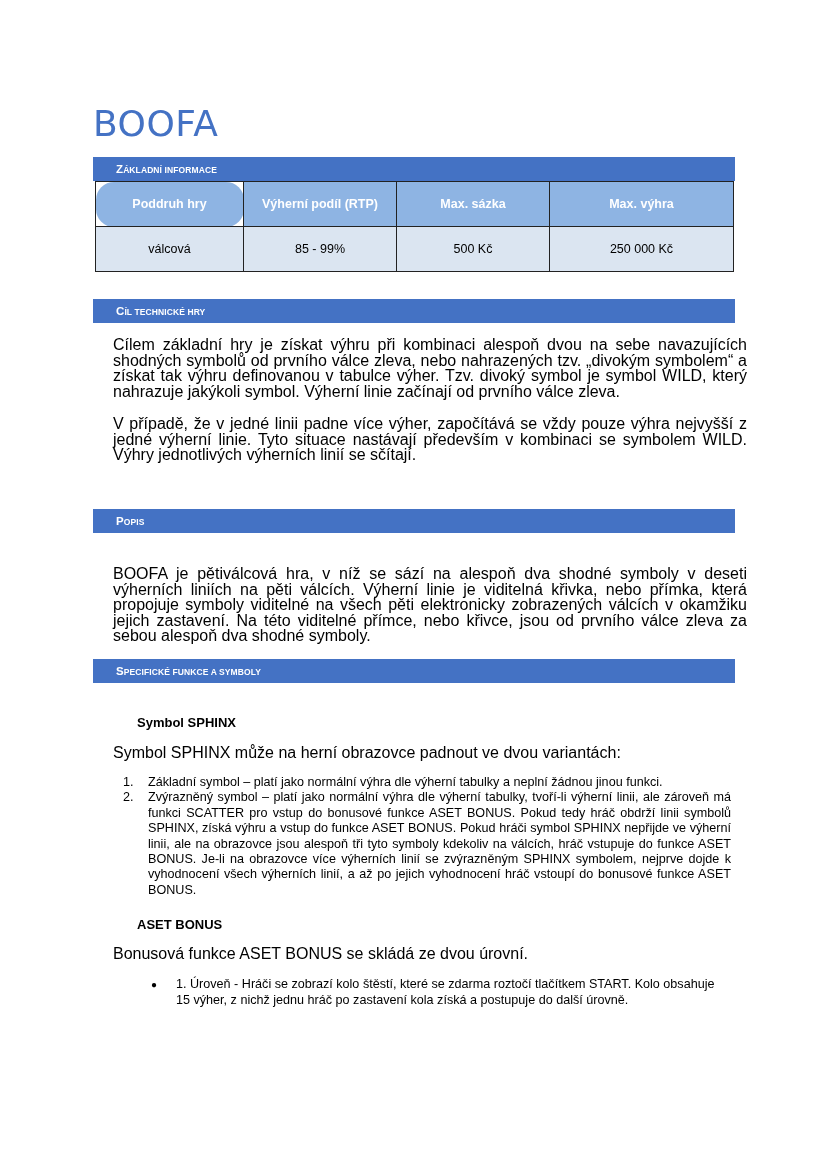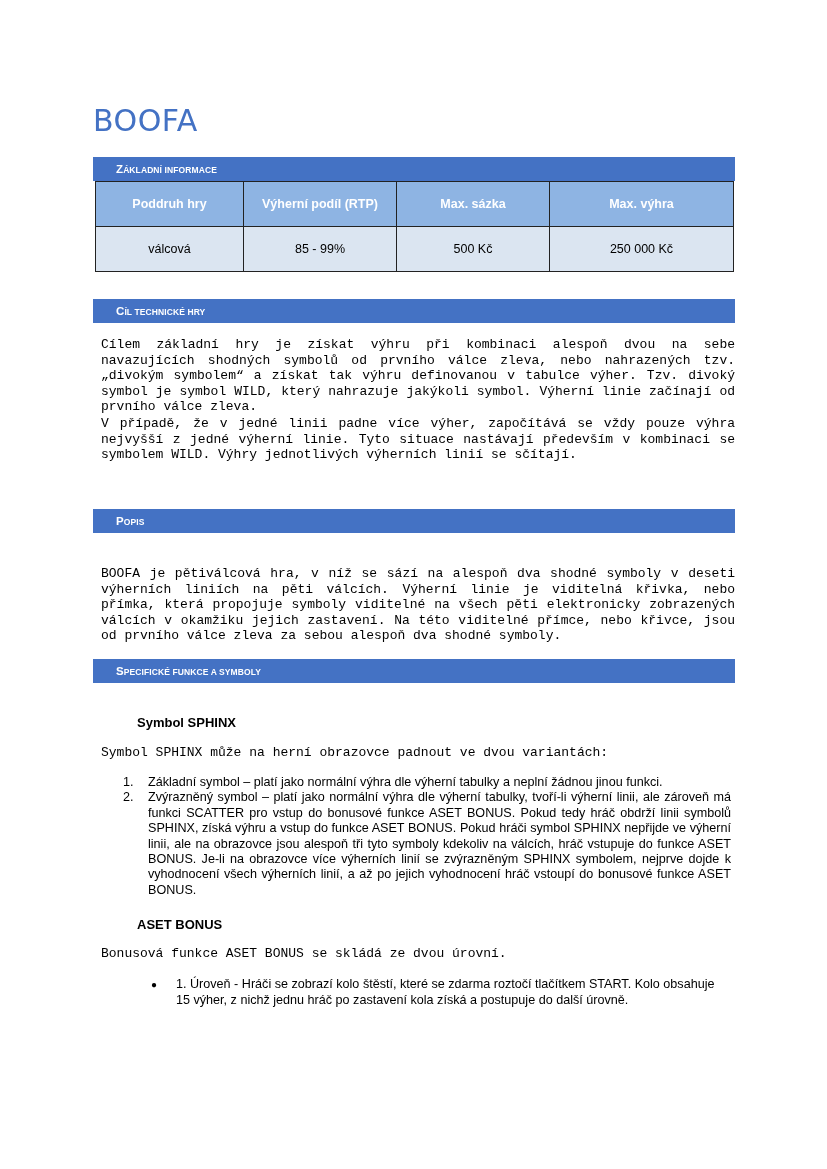--- a/index.html
+++ b/index.html
@@ -1,31 +1,31 @@
 <!DOCTYPE html>
 <html><head>
 <meta charset="utf-8">
 <style>
   html, body { margin: 0; padding: 0; background: #ffffff; }
   body { width: 827px; height: 1169px; position: relative; overflow: hidden;
          font-family: "Liberation Sans", sans-serif; color: #000; }
   .page { position: absolute; left: 93px; top: 0; width: 642px; }
   .title { position: absolute; top: 103px; left: 0; font-family: "DejaVu Sans", sans-serif;
-           font-size: 30px; color: #4472c4; letter-spacing: 0.5px; font-weight: normal; }
+           font-size: 36px; color: #4472c4; letter-spacing: 0.5px; font-weight: normal; }
   .bar { position: absolute; left: 0; width: 642px; height: 24px; background: #4472c4;
          color: #fff; font-weight: bold; font-size: 8.5px; line-height: 24px; padding-left: 23px;
          box-sizing: border-box; text-transform: uppercase; letter-spacing: 0.1px; }
   .bar .cap { font-size: 11.5px; }
   table.info { position: absolute; left: 2px; top: 181px; width: 639px; border-collapse: collapse;
                font-size: 12.5px; }
   table.info th, table.info td { border: 1px solid #222; text-align: center; }
   table.info th { background: #8eb4e3; color: #fff; font-weight: bold; height: 42px; font-size: 12.5px; }
   table.info td { background: #dbe5f1; height: 42px; }
-  .para { position: absolute; left: 8px; width: 634px; font-size: 13px; line-height: 15.6px;
-          text-align: justify; font-family: Liberation Mono, monospace; }
+  .para { position: absolute; left: 20px; width: 634px; font-size: 16px; line-height: 15.6px;
+          text-align: justify; }
   .para.left { text-align: left; }
   .h { position: absolute; left: 4px; font-size: 13px; font-weight: bold; margin-left: 40px; }
   ol.items { position: absolute; left: 0; top: 775px; width: 638px; margin: 0; padding: 0;
              list-style: none; font-size: 12.6px; line-height: 15.4px; }
   ol.items li { position: relative; padding-left: 55px; text-align: justify; }
   ol.items li .num { position: absolute; left: 30px; }
   ul.bullets { position: absolute; left: 0; top: 977px; width: 626px; margin: 0; padding: 0;
                list-style: none; font-size: 12.6px; line-height: 15.6px; }
   ul.bullets li { position: relative; padding-left: 83px; text-align: left; }
   ul.bullets li .dot { position: absolute; left: 58px; top: 0; font-size: 10px; }
@@ -35,21 +35,21 @@
 
 <div class="page">
   <div class="title">BOOFA</div>
 
   <div class="bar" style="top:157px;">
     <span class="cap">Z</span><span>ákladní informace</span>
   </div>
   <table class="info">
     <tbody>
         <tr>
-      <th style="width:145px;">Poddruh hry</th>
+      <th style="width:145px;border-radius:18px;">Poddruh hry</th>
       <th style="width:150px;">Výherní podíl (RTP)</th>
       <th style="width:150px;">Max. sázka</th>
       <th>Max. výhra</th>
     </tr>
     <tr>
       <td>válcová</td>
       <td>85 - 99%</td>
       <td>500 Kč</td>
       <td>250 000 Kč</td>
     </tr>

